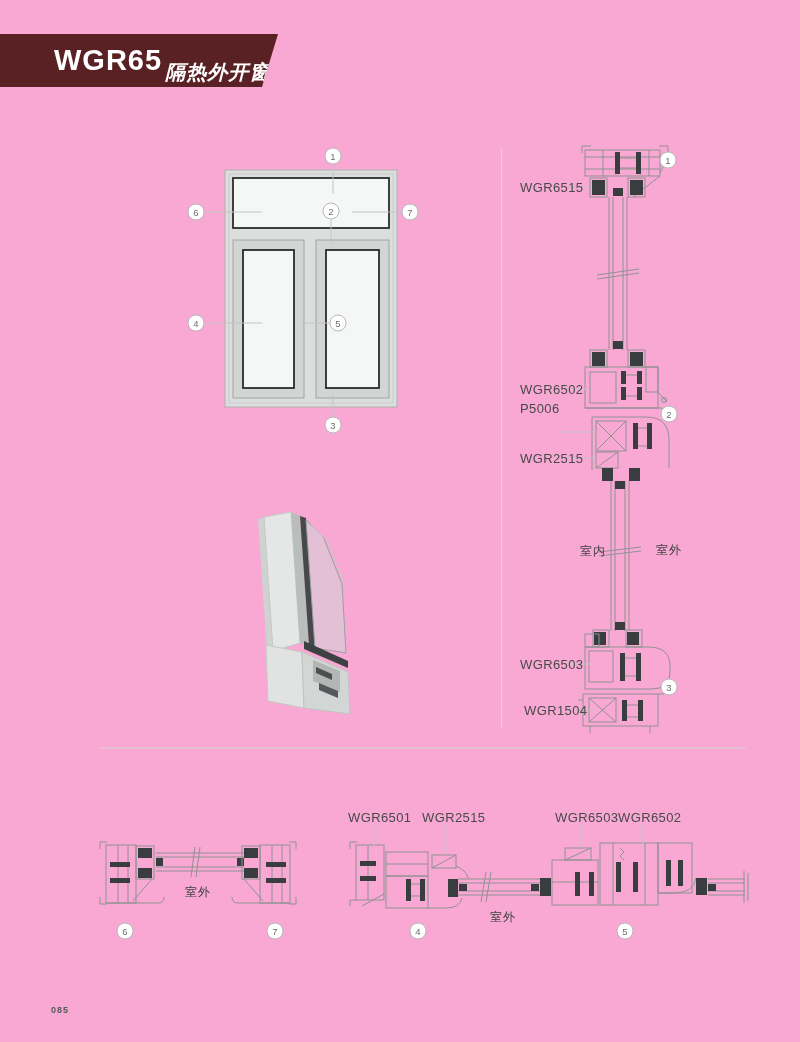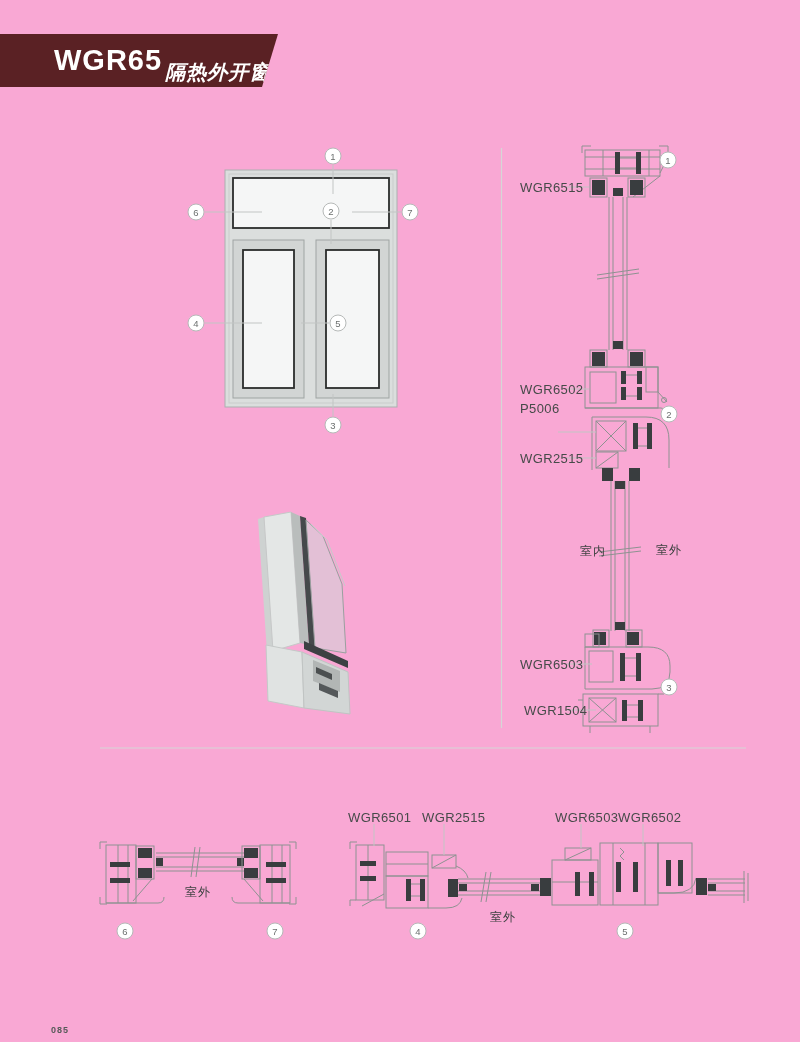--- a/index.html
+++ b/index.html
@@ -21,21 +21,21 @@
           display:flex;align-items:center;padding-left:54px;box-sizing:border-box;}
   .banner .model{color:#fff;font-size:29px;font-weight:bold;letter-spacing:1px;line-height:1;}
   .banner .suffix{color:#fff;font-size:20px;font-weight:bold;margin-left:3px;margin-top:24px;letter-spacing:1px;font-style:italic;}
   
   .callout{position:absolute;width:17px;height:17px;border:1px solid #b6b9b8;border-radius:50%;
            background:#fff;display:flex;align-items:center;justify-content:center;
            font-size:9.5px;color:#6c706f;transform:translate(-50%,-50%);box-sizing:border-box;}
   
   .lbl{position:absolute;font-size:13px;color:#464a49;letter-spacing:.4px;transform:translateY(-50%);white-space:nowrap;}
   .cjk{position:absolute;font-size:12px;color:#3d4140;letter-spacing:1px;transform:translate(-50%,-50%);white-space:nowrap;}
-  .pagenum{position:absolute;left:51px;top:1005px;font-size:9px;font-weight:bold;color:#565a59;letter-spacing:1px;margin-top:20px;}
+  .pagenum{position:absolute;left:51px;top:1005px;font-size:9px;font-weight:bold;color:#565a59;letter-spacing:1px;}
 </style>
 </head>
 <body>
 
 <div id="page">
 
 <svg width="800" height="1042" viewBox="0 0 800 1042">
 
   <g>
     <line class="dv" x1="501.5" y1="148" x2="501.5" y2="728"></line>

